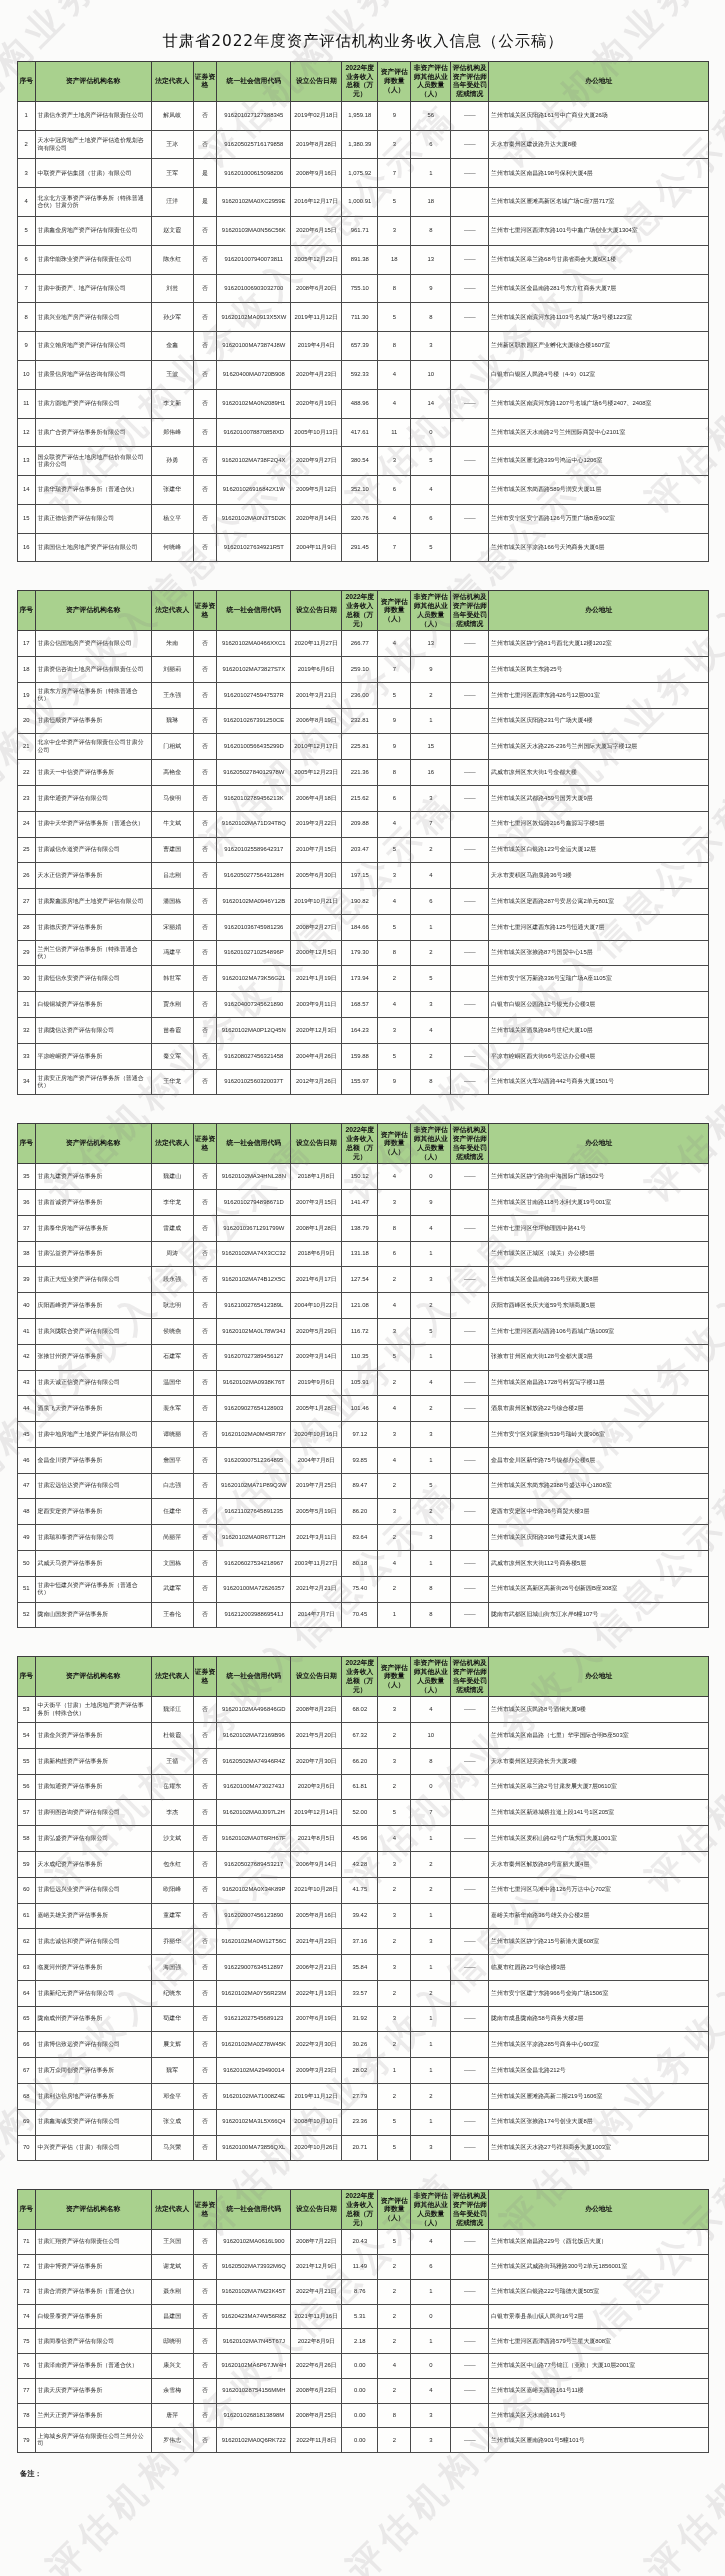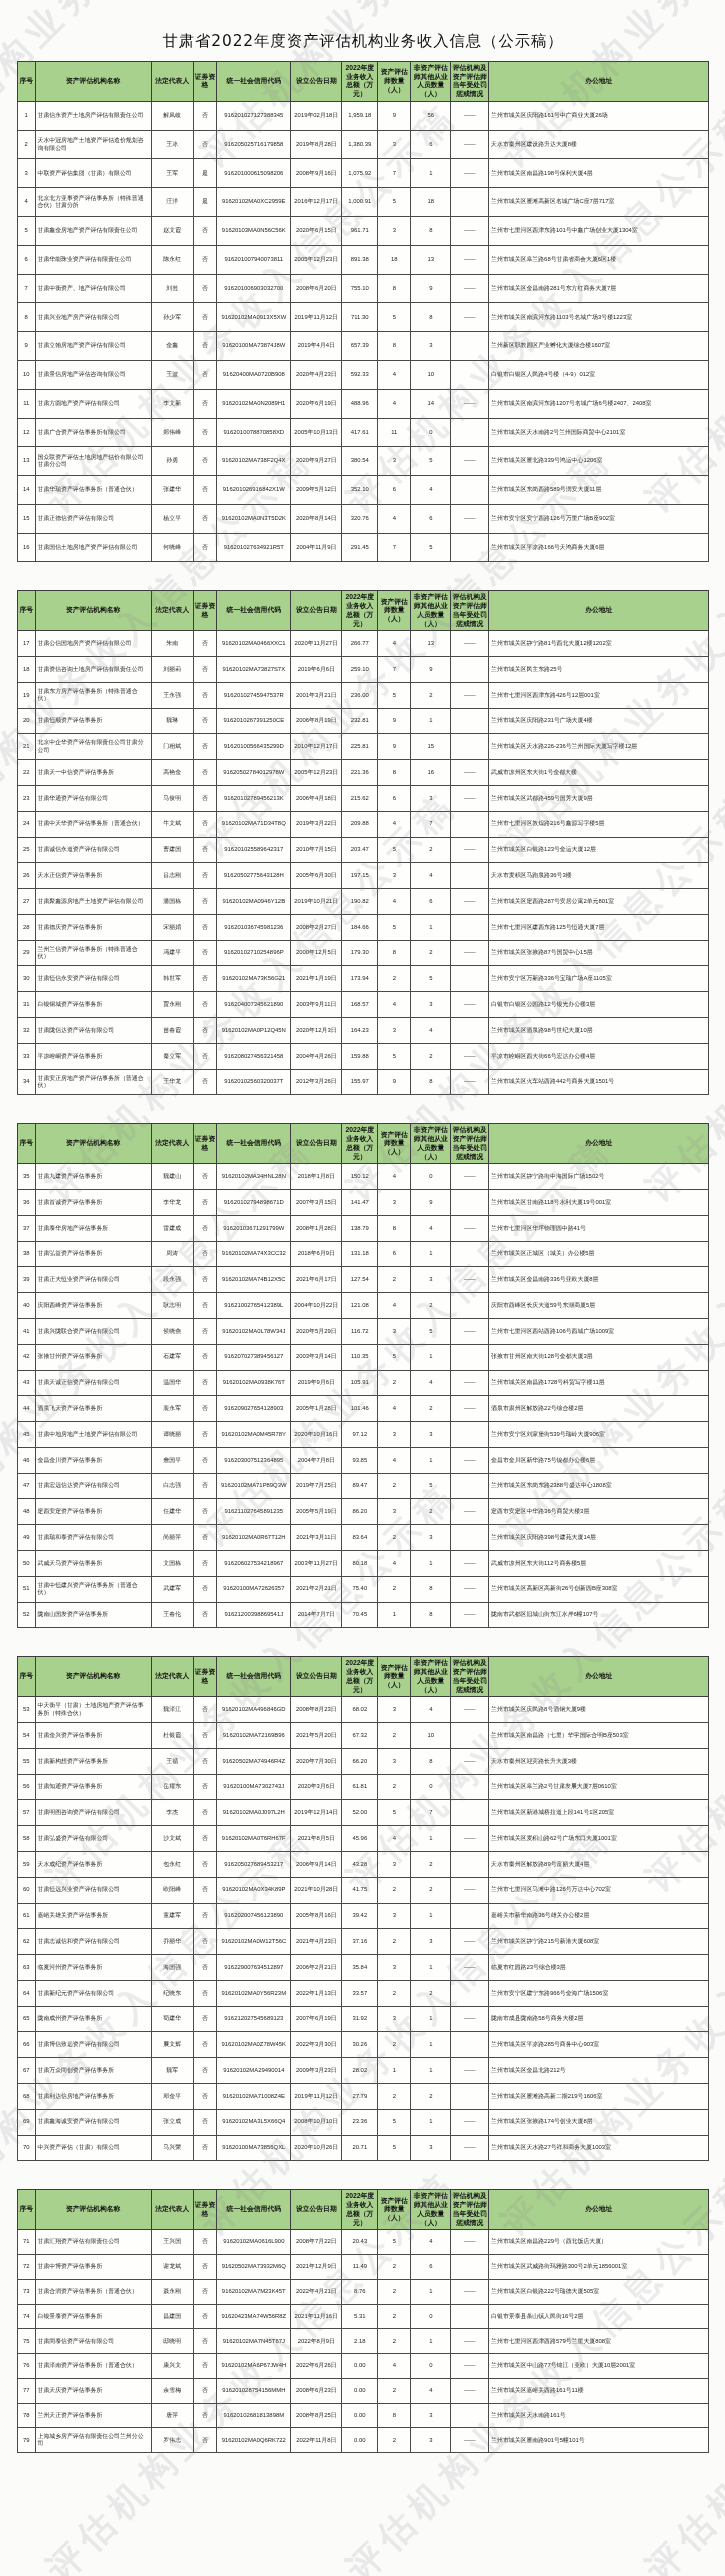--- a/index.html
+++ b/index.html
@@ -1247,20 +1247,21 @@
           <td>2</td>
           <td>3</td>
           <td>——</td>
           <td class="left">兰州市城关区雁南路901号5幢101号</td>
         </tr>
       </tbody>
     </table>
   </div>
 
 <div class="notes">
+  <div class="note-label">备注：</div>
 </div>
 
 <div id="watermarks">
     <span class="wm" style="left: -109px; top: 145px;">评估机构业务收入信息公示稿</span>
     <span class="wm" style="left: 190px; top: 145px;">评估机构业务收入信息公示稿</span>
     <span class="wm" style="left: 490px; top: 145px;">评估机构业务收入信息公示稿</span>
     <span class="wm" style="left: 36px; top: 490px;">评估机构业务收入信息公示稿</span>
     <span class="wm" style="left: 336px; top: 490px;">评估机构业务收入信息公示稿</span>
     <span class="wm" style="left: 635px; top: 490px;">评估机构业务收入信息公示稿</span>
     <span class="wm" style="left: -109px; top: 834px;">评估机构业务收入信息公示稿</span>

